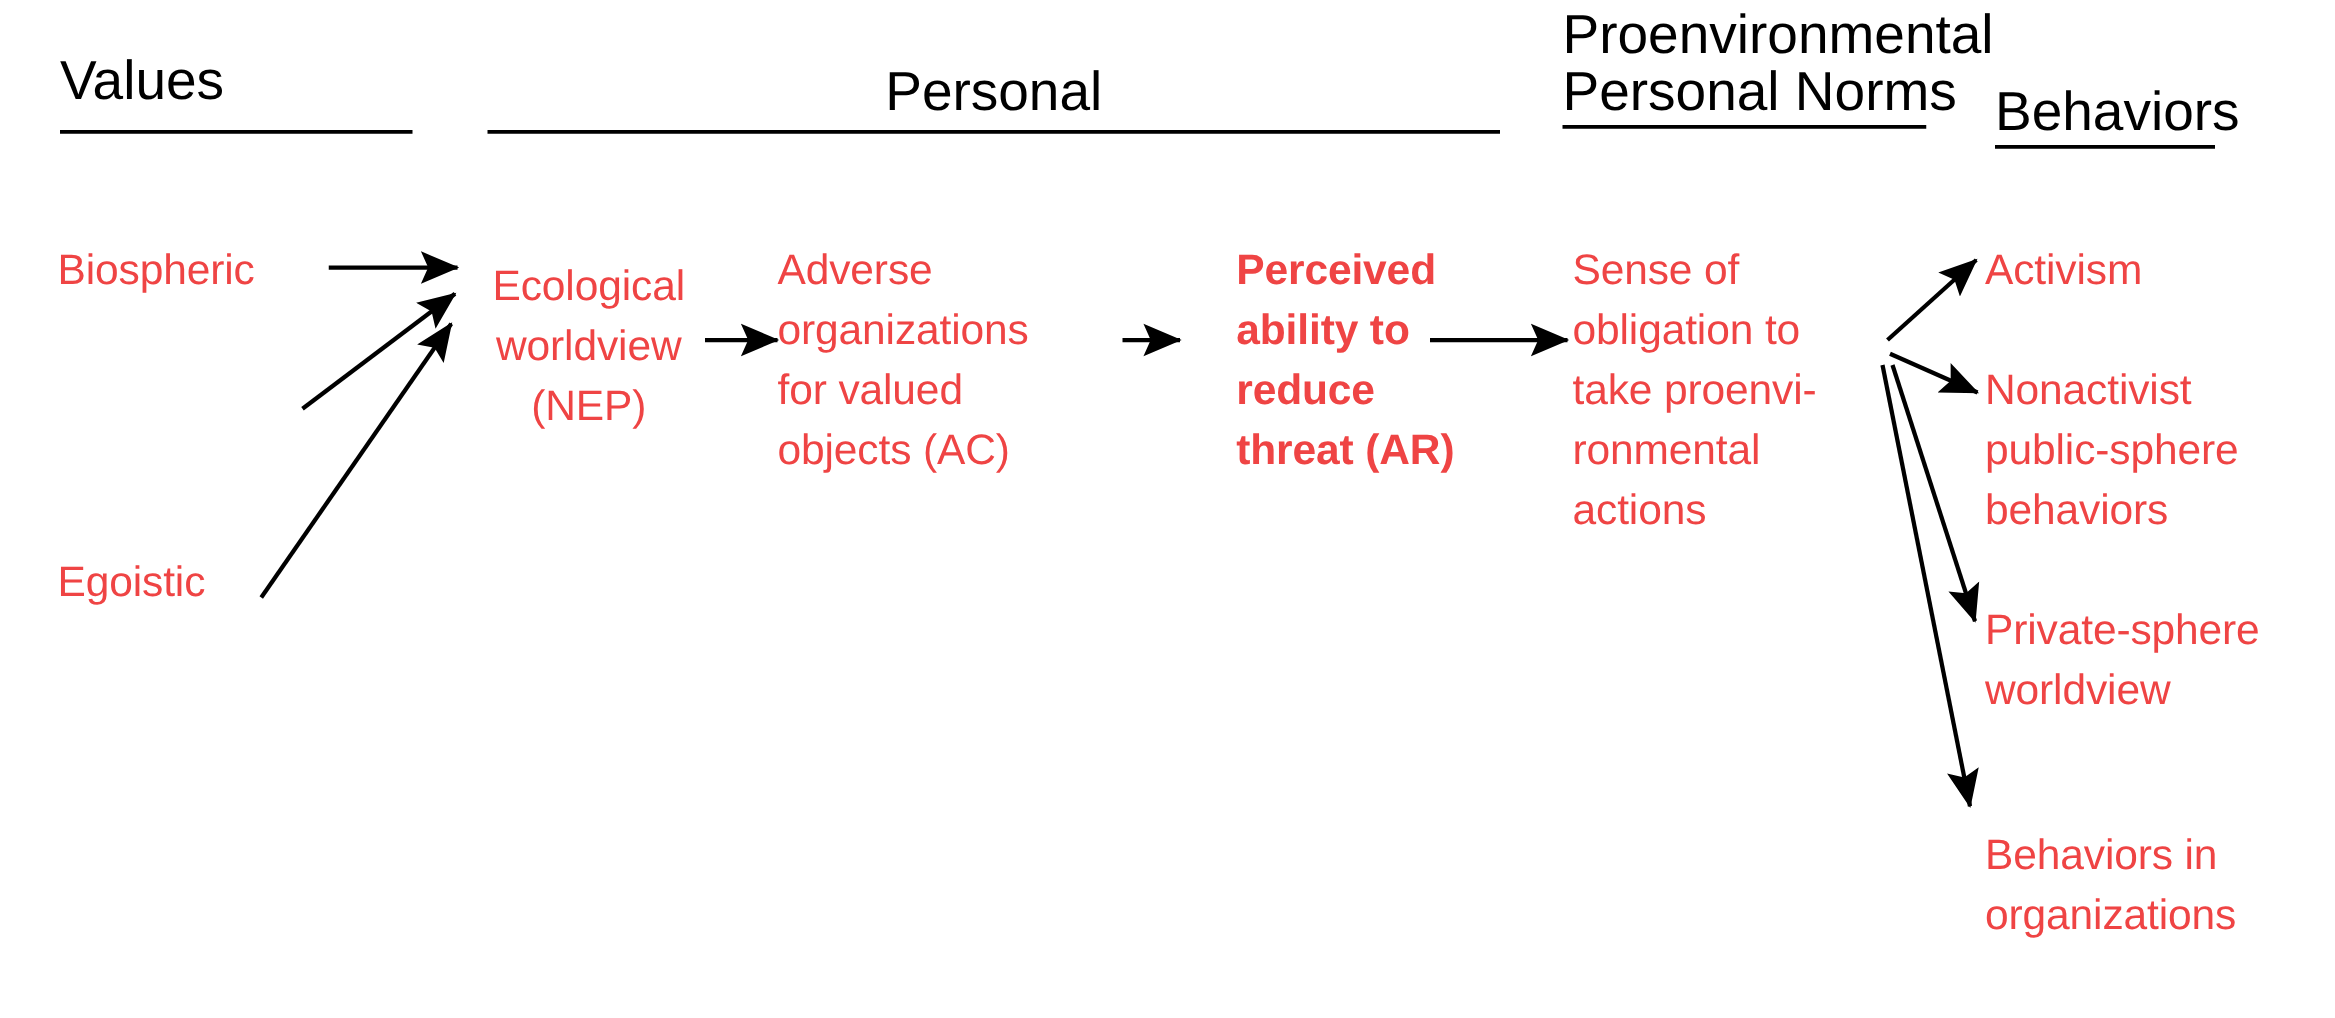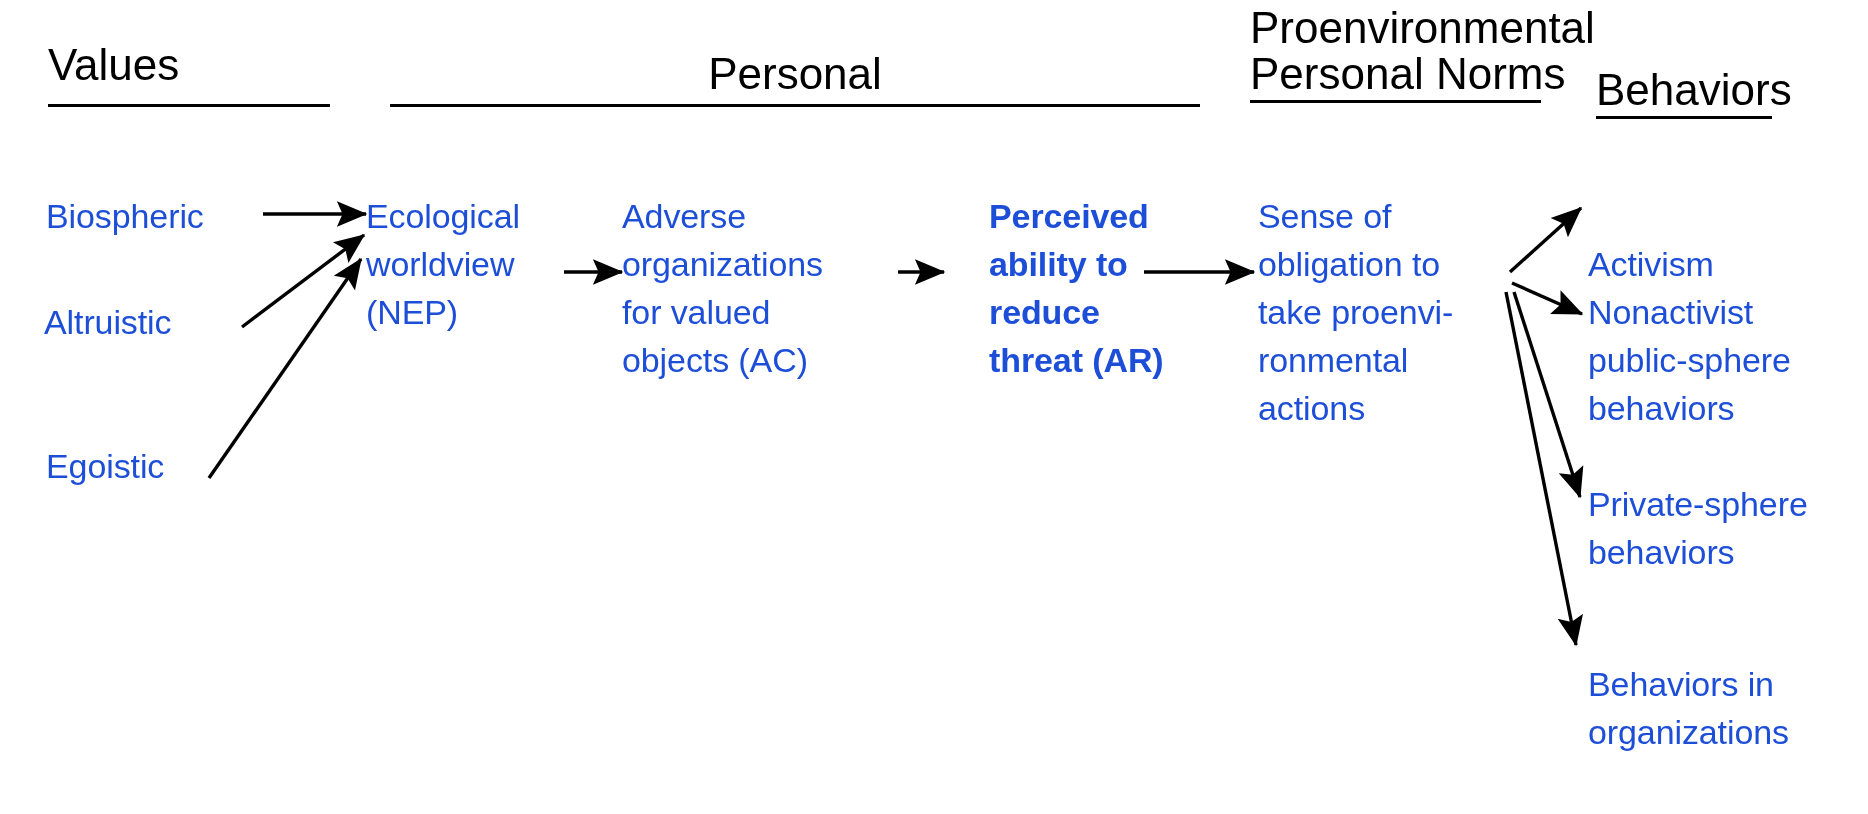--- a/index.html
+++ b/index.html
@@ -15,21 +15,21 @@
     position: relative;
     width: 1868px;
     height: 814px;
     background: #ffffff;
     overflow: hidden;
   }
   .node {
     position: absolute;
     font-size: 34px;
     line-height: 48px;
-    color: #1d4ed8;
+    color: #ef4444;
     white-space: pre-line;
     letter-spacing: -0.1px;
   }
   .hdr {
     position: absolute;
     font-size: 44px;
     line-height: 40px;
     color: #000000;
     white-space: pre-line;
   }
@@ -59,47 +59,46 @@
   <div class="hdr-underline" style="left:390px; top:104px; width:810px;"></div>
 
   <div class="hdr" style="left:1250px; top:8px;">Proenvironmental</div>
   <div class="hdr" style="left:1250px; top:54px;">Personal Norms</div>
   <div class="hdr-underline" style="left:1250px; top:100px; width:291px;"></div>
 
   <div class="hdr" style="left:1596px; top:70px;">Behaviors</div>
   <div class="hdr-underline" style="left:1596px; top:116px; width:176px;"></div>
 
   <div class="node" style="left:46px; top:192px;">Biospheric</div>
-  <div class="node" style="left:44px; top:298px;">Altruistic</div>
   <div class="node" style="left:46px; top:442px;">Egoistic</div>
 
-  <div class="node" style="left:366px; top:192px; width:210px;">Ecological
+  <div class="node" style="left:366px; top:205px; width:210px;text-align:center;">Ecological
 worldview
 (NEP)</div>
   <div class="node" style="left:622px; top:192px; width:280px;">Adverse
 organizations
 for valued
 objects (AC)</div>
   <div class="node" style="left:989px; top:192px; width:215px;font-weight:bold;">Perceived
 ability to
 reduce
 threat (AR)</div>
 
   <div class="node" style="left:1258px; top:192px; width:250px;">Sense of
 obligation to
 take proenvi-
 ronmental
 actions</div>
 
-  <div class="node" style="left:1588px; top:192px; width:270px;margin-top:48px;">Activism</div>
+  <div class="node" style="left:1588px; top:192px; width:270px;">Activism</div>
   <div class="node" style="left:1588px; top:288px; width:280px;">Nonactivist
 public-sphere
 behaviors</div>
   <div class="node" style="left:1588px; top:480px; width:280px;">Private-sphere
-behaviors</div>
+worldview</div>
   <div class="node" style="left:1588px; top:660px; width:280px;">Behaviors in
 organizations</div>
 
   <svg class="edges" viewBox="0 0 1868 814" xmlns="http://www.w3.org/2000/svg">
     <defs>
       <marker id="ah" markerWidth="11" markerHeight="11" refX="8.6" refY="4.0" orient="auto" markerUnits="strokeWidth">
         <path d="M0,0.2 L9,4.0 L0,7.8 L1.7,4.0 Z" fill="#000000"></path>
       </marker>
     </defs>
 

